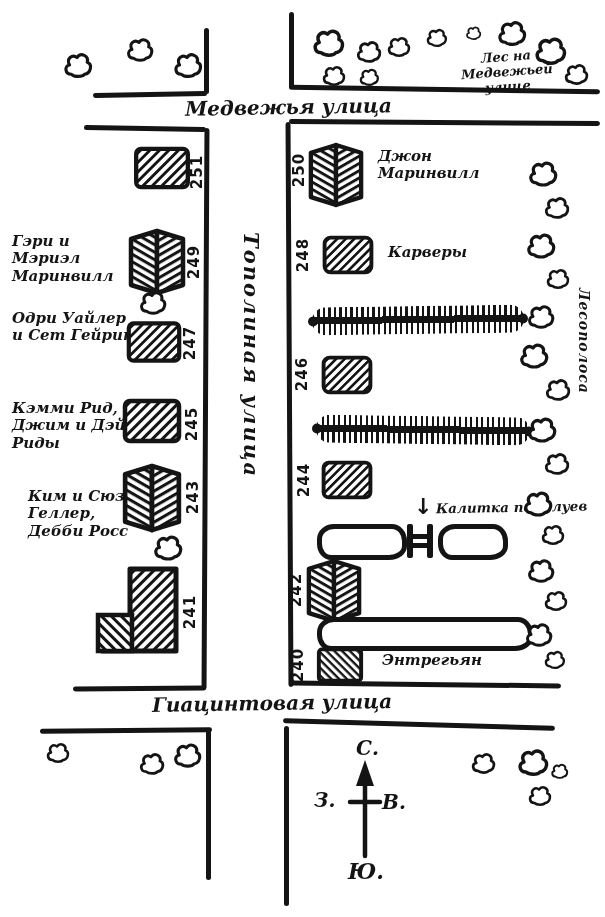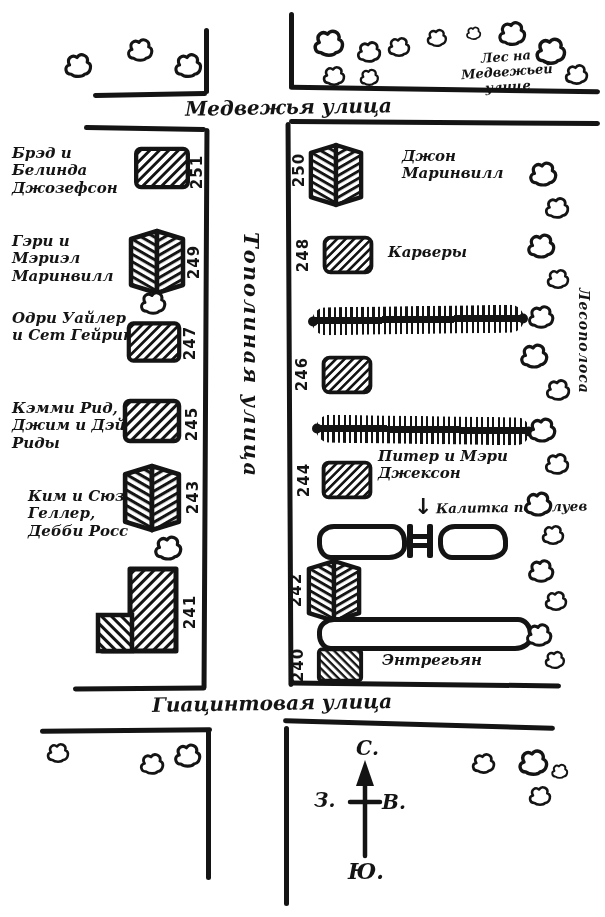--- a/index.html
+++ b/index.html
@@ -74,21 +74,20 @@
   <div class="ln" style="left:206px;top:730px;width:5px;height:150px;"></div>
   <div class="ln" style="left:284px;top:726px;width:5px;height:180px;"></div>
 
   <div class="lbl street-lbl" style="left:185px;top:96px;transform:rotate(-1deg);">Медвежья улица</div>
   <div class="vtext" style="left:264px;top:232px;font-size:21px;letter-spacing:2px;">Тополиная улица</div>
   <div class="lbl street-lbl" style="left:152px;top:692px;transform:rotate(-1deg);">Гиацинтовая улица</div>
 
   <div class="lbl" style="left:446px;top:50px;width:122px;font-size:13px;text-align:center;transform:rotate(-4deg);">Лес на Медвежьей улице</div>
   <div class="vtext" style="left:592px;top:288px;font-size:14px;letter-spacing:1px;">Лесополоса</div>
 
-  <div class="lbl house-lbl" style="left:12px;top:145px;width:100px;">Брэд и Белинда Джозефсон</div>
   <svg class="house" style="left:133px;top:146px;" width="58" height="44" viewBox="0 0 60 46">
     <rect x="3" y="3" width="54" height="40" rx="5" fill="url(#hB)" stroke="#141414" stroke-width="4.5"></rect>
   </svg>
   <div class="num" style="left:175px;top:162px;">251</div>
 
   <div class="lbl house-lbl" style="left:12px;top:233px;width:100px;">Гэри и Мэриэл Маринвилл</div>
   <svg class="house" style="left:127px;top:227px;" width="60" height="68" viewBox="0 0 60 68">
     <path d="M30 4 L4 12 L4 58 L30 66 Z" fill="url(#hL)" stroke="#141414" stroke-width="4.5" stroke-linejoin="round"></path>
     <path d="M30 4 L56 12 L56 58 L30 66 Z" fill="url(#hR)" stroke="#141414" stroke-width="4.5" stroke-linejoin="round"></path>
   </svg>
@@ -117,42 +116,41 @@
     <path d="M40 6 L86 6 L86 88 L12 88 L12 54 L40 54 Z" fill="url(#hB)" stroke="#141414" stroke-width="5" stroke-linejoin="round"></path>
     <rect x="8" y="52" width="34" height="36" fill="url(#hA)" stroke="#141414" stroke-width="4.5"></rect>
   </svg>
   <div class="num" style="left:168px;top:602px;">241</div>
 
   <div class="num" style="left:277px;top:160px;">250</div>
   <svg class="house" style="left:307px;top:141px;" width="58" height="66" viewBox="0 0 60 68">
     <path d="M30 4 L4 12 L4 58 L30 66 Z" fill="url(#hL)" stroke="#141414" stroke-width="4.5" stroke-linejoin="round"></path>
     <path d="M30 4 L56 12 L56 58 L30 66 Z" fill="url(#hR)" stroke="#141414" stroke-width="4.5" stroke-linejoin="round"></path>
   </svg>
-  <div class="lbl house-lbl" style="left:378px;top:148px;width:110px;margin-left:24px;">Джон Маринвилл</div>
+  <div class="lbl house-lbl" style="left:378px;top:148px;width:110px;">Джон Маринвилл</div>
 
   <div class="num" style="left:281px;top:245px;">248</div>
   <svg class="house" style="left:322px;top:227px;" width="52" height="56" viewBox="0 0 60 46">
     <rect x="3" y="3" width="54" height="40" rx="7" fill="url(#hB)" stroke="#141414" stroke-width="4.5"></rect>
   </svg>
   <div class="lbl house-lbl" style="left:388px;top:244px;width:110px;">Карверы</div>
 
   <div class="hedge-spiky" style="left:312px;top:306px;width:212px;height:28px;transform:rotate(-0.8deg);"></div>
 
   <div class="num" style="left:280px;top:364px;">246</div>
   <svg class="house" style="left:321px;top:347px;" width="52" height="56" viewBox="0 0 60 46">
     <rect x="3" y="3" width="54" height="40" rx="7" fill="url(#hB)" stroke="#141414" stroke-width="4.5"></rect>
   </svg>
 
   <div class="hedge-spiky" style="left:316px;top:416px;width:214px;height:28px;transform:rotate(0.8deg);"></div>
 
   <div class="num" style="left:282px;top:470px;">244</div>
   <svg class="house" style="left:321px;top:450px;" width="52" height="60" viewBox="0 0 60 46">
     <rect x="3" y="3" width="54" height="40" rx="6" fill="url(#hB)" stroke="#141414" stroke-width="4.5"></rect>
   </svg>
-  <div class="lbl house-lbl" style="left:378px;top:448px;width:150px;">Питер и Мэри Джексон</div>
 
   <div class="arrow-down" style="left:414px;top:494px;">↓</div>
   <div class="lbl" style="left:436px;top:500px;font-size:13.5px;white-space:nowrap;transform:rotate(-1deg);">Калитка поцелуев</div>
   <div class="hedge-cloud" style="left:317px;top:524px;width:80px;height:26px;"></div>
   <div class="gate" style="left:405px;top:524px;">
     <span class="post" style="left:2px;"></span>
     <span class="post" style="right:2px;"></span>
     <span class="bar" style="top:10px;"></span>
     <span class="bar" style="top:19px;"></span>
   </div>

